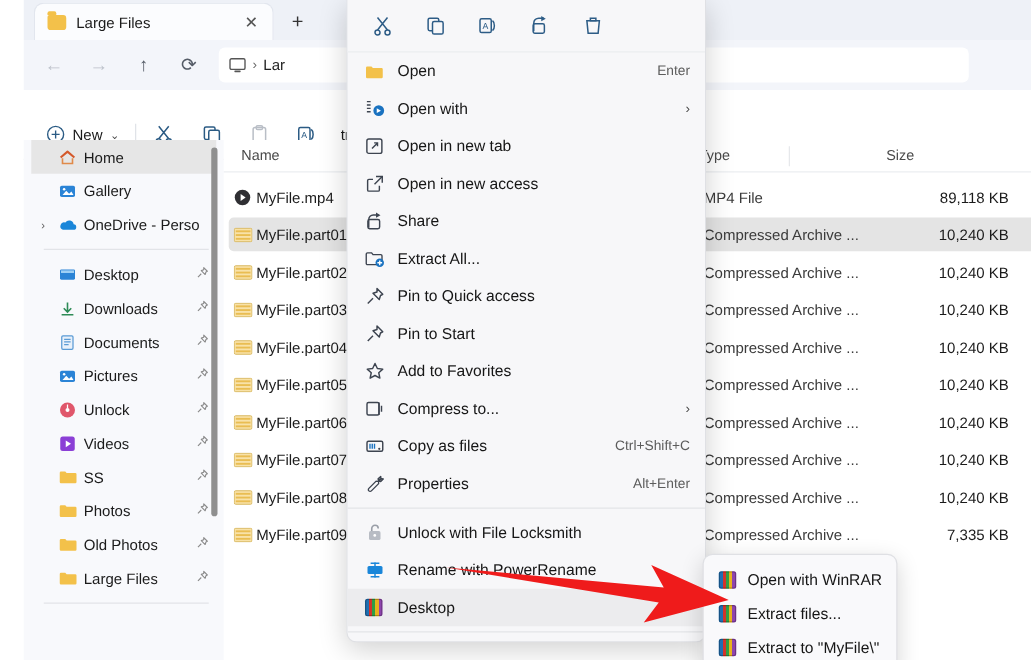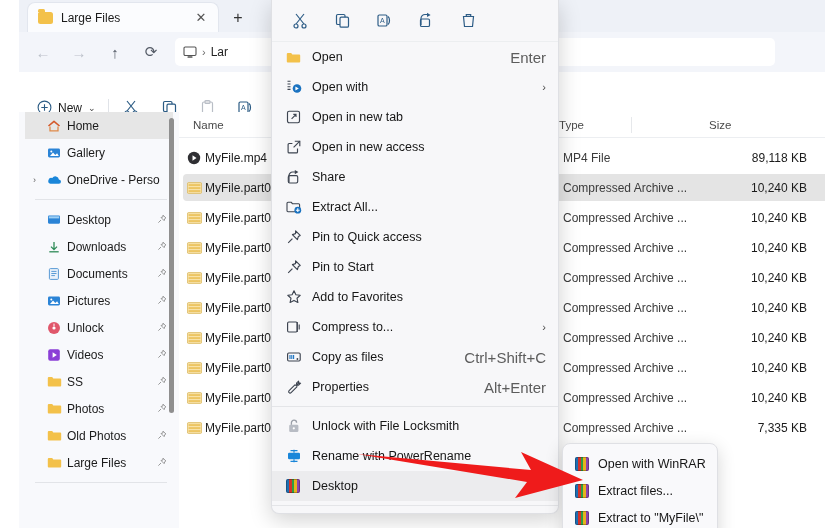--- a/index.html
+++ b/index.html
@@ -109,40 +109,40 @@
     border-radius:4px;
   }
   .row.sel { background:#e4e4e4; }
   .row .r-ico { width:22px; display:flex; align-items:center; justify-content:center; flex:0 0 22px;}
   .r-name { width:196px; white-space:nowrap; }
   .r-date { width:162px; }
   .r-type { width:152px; color:#3b3b3b;}
   .r-size { width:92px; text-align:right; }
   
   #context-menu {
-    position:absolute; left:252px; top:0px; width:288px; height:514px;
+    position:absolute; left:258px; top:0px; width:288px; height:514px;
     background:#f7f7f9;
     border:1px solid #dfe0e4; border-top:none;
     border-radius:0 0 8px 8px;
     box-shadow:0 6px 22px rgba(0,0,0,.18);
     overflow:hidden;
   }
   #ctx-iconbar {
     height:42px; display:flex; align-items:center; padding-left:8px; gap:2px;
     background:#f7f7f9; border-bottom:1px solid #eceef0;
   }
   .ctx-ibtn { width:40px; height:32px; display:flex; align-items:center; justify-content:center; color:#2d5c86;}
   .ctx-item {
     height:30px; display:flex; align-items:center; padding:0 12px 0 14px;
     font-size:12.5px; color:#161616; position:relative;
   }
   .ctx-item.hl { background:#ececee; }
   .ctx-item .c-ico { width:26px; flex:0 0 26px; display:flex; align-items:center; }
   .ctx-item .c-label { flex:1 1 auto; white-space:nowrap; }
-  .ctx-item .c-accel { font-size:15px; color:#5c5c5c; }
+  .ctx-item .c-accel { font-size:11px; color:#5c5c5c; }
   .ctx-item .c-arrow { font-size:11px; color:#4a4a4a; margin-left:6px; }
   .ctx-div { height:1px; background:#e4e5e8; margin:4px 0; }
   
   #winrar-submenu {
     position:absolute; left:543px; top:443px; width:156px; height:100px;
     background:#f9f9fb; border:1px solid #dfe0e4; border-radius:8px;
     box-shadow:0 5px 18px rgba(0,0,0,.16); padding-top:6px;
     overflow:hidden;
   }
   .sub-item {

